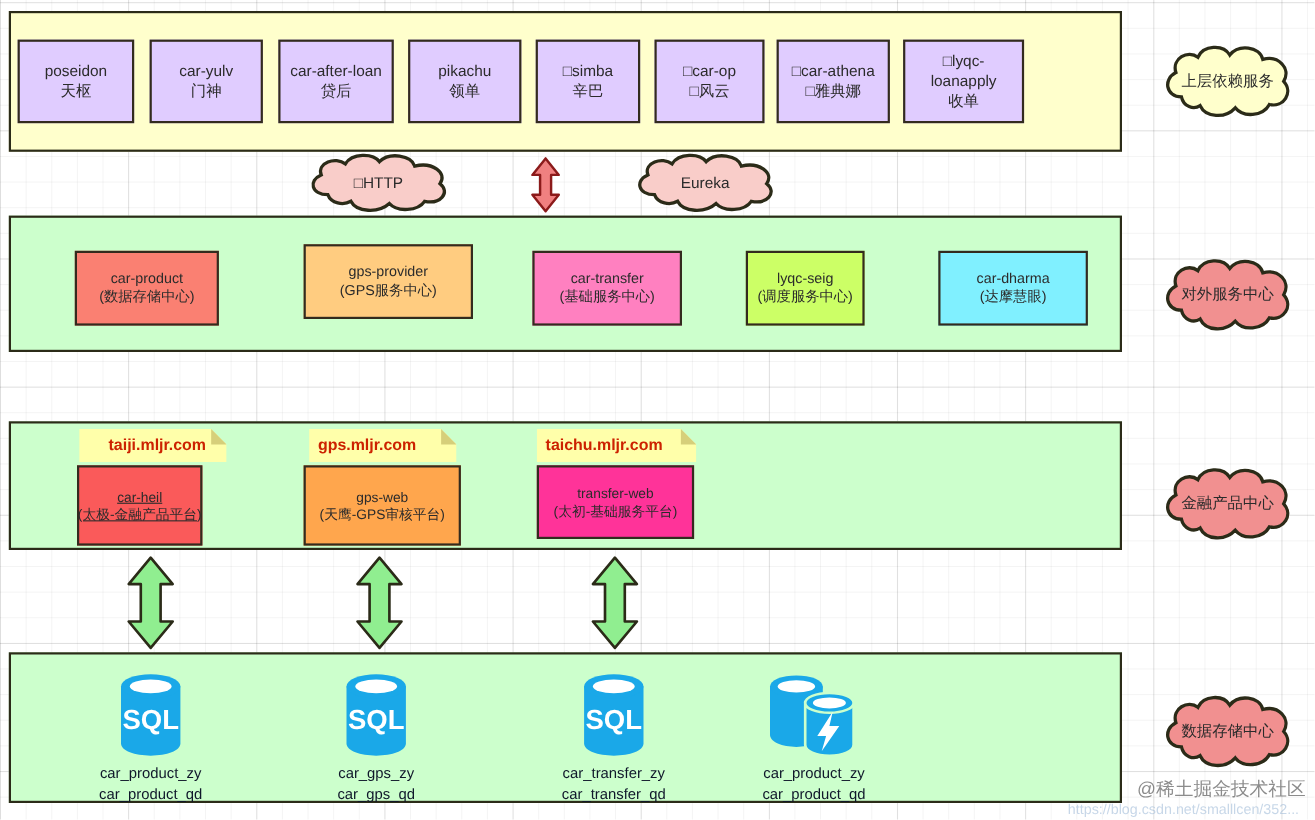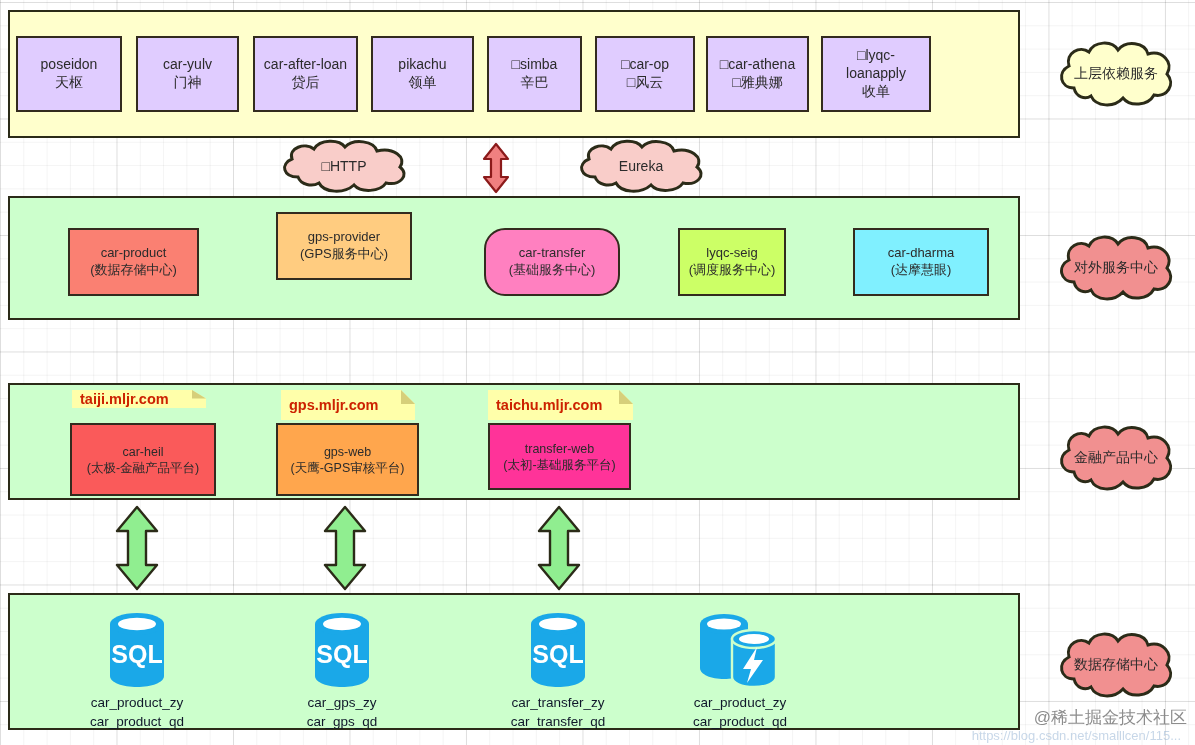--- a/index.html
+++ b/index.html
@@ -191,25 +191,25 @@
     </svg>
     <span class="cloud-label">Eureka</span>
   </div>
 
   <div class="layer-box layer-green" style="top:196px; height:124px;"></div>
 
   <div class="node" style="left:68px; top:228px; width:131px; height:68px; background:#fa8072; font-size:13px;">
     <span class="ln">car-product</span>
     <span class="ln">(数据存储中心)</span>
   </div>
-  <div class="node" style="left:276px; top:212px; width:136px; height:68px; background:#ffcc80; font-size:13px;">
+  <div class="node" style="left:276px; top:222px; width:154px; height:68px; background:#ffcc80; font-size:13px;">
     <span class="ln">gps-provider</span>
     <span class="ln">(GPS服务中心)</span>
   </div>
-  <div class="node" style="left:484px; top:228px; width:136px; height:68px; background:#ff80c0; font-size:13px;border-radius:21px;">
+  <div class="node" style="left:484px; top:228px; width:136px; height:68px; background:#ff80c0; font-size:13px;">
     <span class="ln">car-transfer</span>
     <span class="ln">(基础服务中心)</span>
   </div>
   <div class="node" style="left:678px; top:228px; width:108px; height:68px; background:#ccff66; font-size:13px;">
     <span class="ln">lyqc-seig</span>
     <span class="ln">(调度服务中心)</span>
   </div>
   <div class="node" style="left:853px; top:228px; width:136px; height:68px; background:#80f0ff; font-size:13px;">
     <span class="ln">car-dharma</span>
     <span class="ln">(达摩慧眼)</span>
@@ -219,21 +219,21 @@
     <svg viewBox="0 0 128 72" preserveAspectRatio="none">
       <path d="M22,50 C8,50 5,34 17,28 C13,15 28,7 37,14 C42,3 60,2 66,12
                C74,2 93,4 96,16 C110,12 122,24 115,36 C124,46 115,60 102,57
                C96,68 78,69 71,60 C62,70 44,69 39,58 C33,62 24,59 22,50 Z" fill="#f19090" stroke="#2b2b18" stroke-width="3"></path>
     </svg>
     <span class="cloud-label">对外服务中心</span>
   </div>
 
   <div class="layer-box layer-green" style="top:383px; height:117px;"></div>
 
-  <div class="note-tag" style="left:72px; top:390px; width:134px; height:18px; font-size:14.5px;">
+  <div class="note-tag" style="left:72px; top:390px; width:134px; height:30px; font-size:14.5px;justify-content:center;">
     <svg viewBox="0 0 134 30" preserveAspectRatio="none">
       <path d="M0,0 L120,0 L134,14 L134,30 L0,30 Z" fill="#ffffaa"></path>
       <path d="M120,0 L134,14 L120,14 Z" fill="#d6cf7a"></path>
     </svg>
     <span class="note-label">taiji.mljr.com</span>
   </div>
   <div class="note-tag" style="left:281px; top:390px; width:134px; height:30px; font-size:14.5px;">
     <svg viewBox="0 0 134 30" preserveAspectRatio="none">
       <path d="M0,0 L120,0 L134,14 L134,30 L0,30 Z" fill="#ffffaa"></path>
       <path d="M120,0 L134,14 L120,14 Z" fill="#d6cf7a"></path>
@@ -241,21 +241,21 @@
     <span class="note-label">gps.mljr.com</span>
   </div>
   <div class="note-tag" style="left:488px; top:390px; width:145px; height:30px; font-size:14.5px;">
     <svg viewBox="0 0 145 30" preserveAspectRatio="none">
       <path d="M0,0 L131,0 L145,14 L145,30 L0,30 Z" fill="#ffffaa"></path>
       <path d="M131,0 L145,14 L131,14 Z" fill="#d6cf7a"></path>
     </svg>
     <span class="note-label">taichu.mljr.com</span>
   </div>
 
-  <div class="node" style="left:70px; top:423px; width:146px; height:73px; background:#fa5a5a; font-size:12.5px;">
+  <div class="node" style="left:70px; top:423px; width:114px; height:73px; background:#fa5a5a; font-size:12.5px;text-decoration:underline;">
     <span class="ln">car-heil</span>
     <span class="ln">(太极-金融产品平台)</span>
   </div>
   <div class="node" style="left:276px; top:423px; width:143px; height:73px; background:#ffa64d; font-size:12.5px;">
     <span class="ln">gps-web</span>
     <span class="ln">(天鹰-GPS审核平台)</span>
   </div>
   <div class="node" style="left:488px; top:423px; width:143px; height:67px; background:#ff3399; font-size:12.5px;">
     <span class="ln">transfer-web</span>
     <span class="ln">(太初-基础服务平台)</span>
@@ -338,16 +338,16 @@
 
   <div class="cloud" style="left:1052px; top:629px; width:128px; height:72px; font-size:14px;">
     <svg viewBox="0 0 128 72" preserveAspectRatio="none">
       <path d="M22,50 C8,50 5,34 17,28 C13,15 28,7 37,14 C42,3 60,2 66,12
                C74,2 93,4 96,16 C110,12 122,24 115,36 C124,46 115,60 102,57
                C96,68 78,69 71,60 C62,70 44,69 39,58 C33,62 24,59 22,50 Z" fill="#f19090" stroke="#2b2b18" stroke-width="3"></path>
     </svg>
     <span class="cloud-label">数据存储中心</span>
   </div>
 
-  <div class="watermark-url">https://blog.csdn.net/smalllcen/115...</div>
+  <div class="watermark-url">https://blog.csdn.net/smalllcen/352...</div>
   <div class="watermark">@稀土掘金技术社区</div>
 
 </div>
 
 </body></html>

